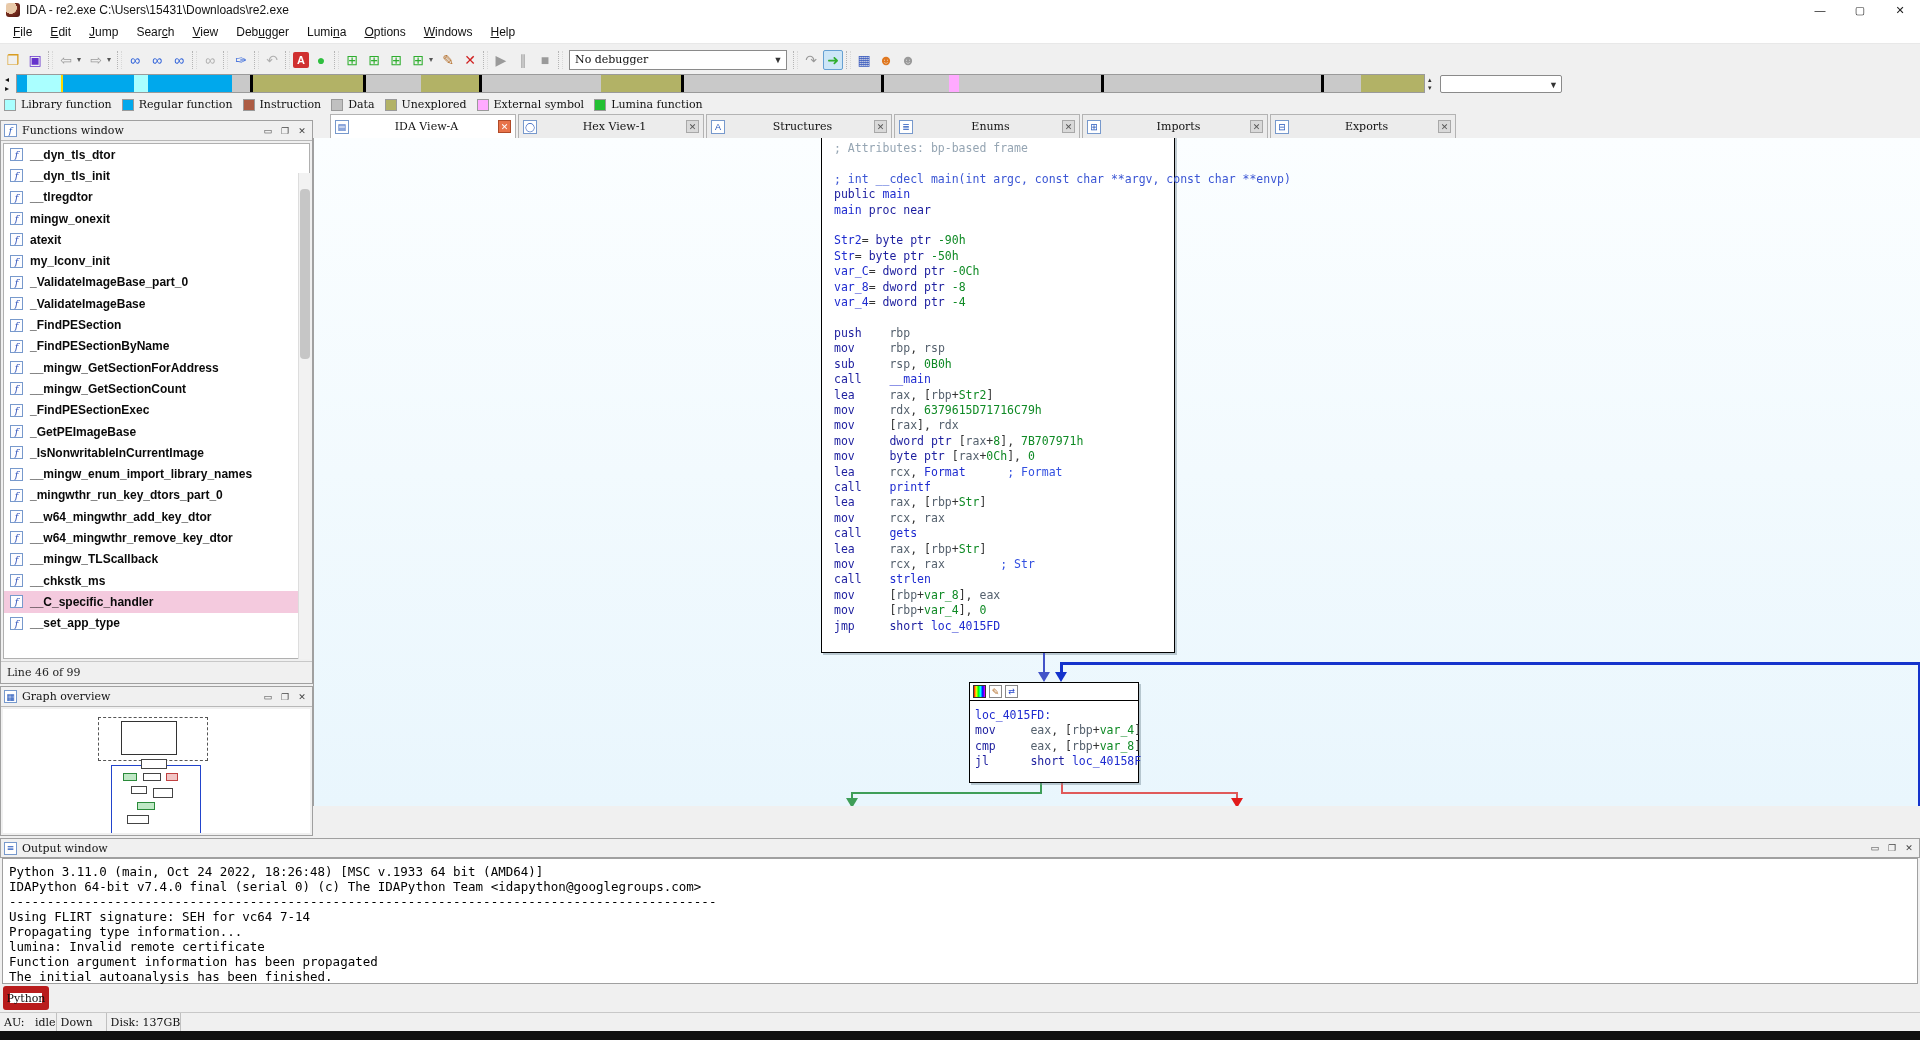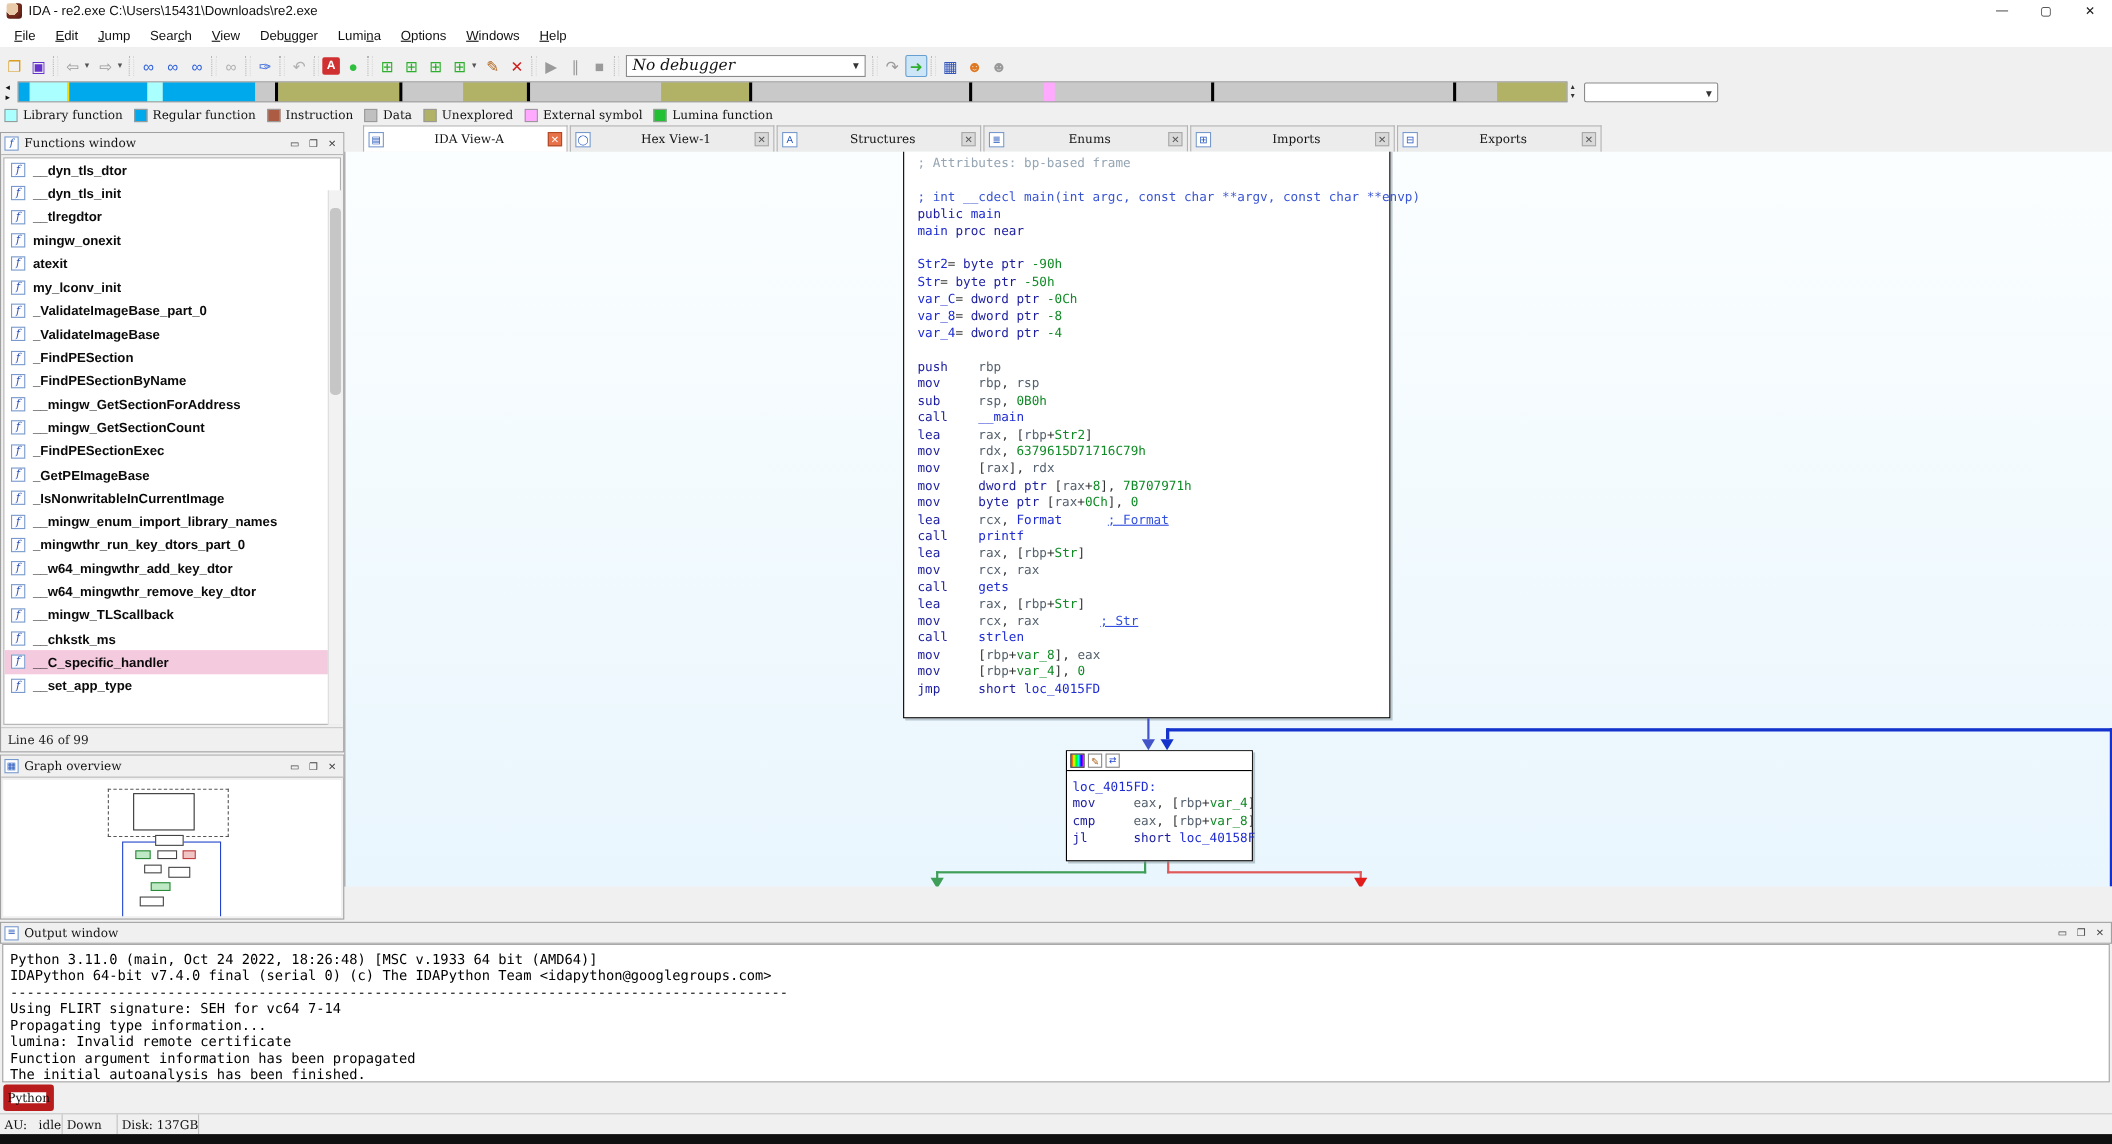--- a/index.html
+++ b/index.html
@@ -21,21 +21,21 @@
   .menu-item { font-size:12px; color:#111; padding:3px 9px; }
   .menu-item u { text-decoration:underline; }
 
   
   #toolbar { left:0; top:45px; width:1920px; height:29px; background:#f0f0f0; display:flex; align-items:center; padding-left:2px; }
   .tgrip { width:5px; height:18px; margin:0 2px; border-left:1px dotted #b5b5b5; border-right:1px dotted #d8d8d8; }
   .tbtn { min-width:20px; height:20px; display:flex; align-items:center; justify-content:center; font-size:14px; margin:0 1px; border-radius:2px; }
   .tbtn.hl { background:#cde6f7; border:1px solid #66a0d2; }
   .tcaret { font-size:8px; color:#555; width:8px; }
   #dbg-combo { width:218px; height:20px; background:#fff; border:1px solid #8a8a8a; display:flex; align-items:center; margin:0 4px; }
-  #dbg-combo .val { flex:1; font-family:"DejaVu Serif", serif; font-size:14px; color:#111; padding-left:5px;font-style:italic; }
+  #dbg-combo .val { flex:1; font-family:"DejaVu Serif", serif; font-size:11px; color:#111; padding-left:5px; }
   #dbg-combo .car { width:16px; text-align:center; font-size:9px; color:#333; }
 
   
   #navrow { left:0; top:74px; width:1920px; height:22px; }
   .band-arrows { position:absolute; left:5px; top:1px; display:flex; flex-direction:column; font-size:8px; color:#111; line-height:9px; }
   #navband { position:absolute; left:16px; top:0; width:1409px; height:19px; background:#c9c9c9; border:1px solid #9a9a9a; }
   .bseg { position:absolute; top:0; height:17px; }
   #nav-spin { position:absolute; left:1428px; top:2px; font-size:7px; color:#333; line-height:8px; text-align:center; }
   #nav-zoom { position:absolute; left:1440px; top:1px; width:122px; height:18px; background:#fff; border:1px solid #8a8a8a; border-radius:2px; }
   #nav-zoom .car { position:absolute; right:3px; top:4px; font-size:9px; color:#333; }
@@ -75,30 +75,30 @@
   #fn-footer { position:absolute; left:0; bottom:0; height:22px; width:100%; display:flex; align-items:center; padding-left:6px; font-family:"DejaVu Serif", serif; font-size:11px; color:#222; border-top:1px solid #c8c8c8; }
 
   
   #overview-panel { left:0; top:686px; width:313px; height:150px; }
   #ov-canvas { position:absolute; left:2px; top:22px; right:2px; bottom:2px; background:#fff; overflow:hidden; }
   .ovbox { position:absolute; }
 
   
   #graphview { left:313px; top:138px; width:1607px; height:668px; background:linear-gradient(#fbfeff,#e9f6fd); border-left:1px solid #a0a0a0; overflow:hidden; }
   .gnode { position:absolute; background:#fff; border:1px solid #000; box-shadow:2px 2px 0 rgba(120,140,150,.45); }
-  #main-node { left:507px; top:-4px; width:443px; height:519px; }
+  #main-node { left:507px; top:-4px; width:354px; height:519px; }
   #loc-node { left:655px; top:544px; width:170px; height:101px; }
   #loc-title { height:18px; border-bottom:1px solid #000; display:flex; align-items:center; padding-left:3px; background:#fff; }
   .nt-icon { width:13px; height:13px; border:1px solid #888; margin-right:3px; display:flex; align-items:center; justify-content:center; font-size:9px; background:#fff; }
   #nt-palette { background:linear-gradient(90deg,#f00,#ff0,#0f0,#0ff,#00f,#f0f); border-color:#333; }
   .code { font-family:"DejaVu Sans Mono", monospace; font-size:11.5px; line-height:15.4px; white-space:pre; padding:6px 0 0 12px; }
   #loc-node .code { padding:7px 0 0 5px; }
   .c-cmt { color:#95a5b3; } .c-bcmt { color:#3a55d4; } .c-kw { color:#1b1d9e; }
   .c-mn { color:#1b1d9e; } .c-reg { color:#55616e; } .c-num { color:#0f8a25; }
-  .c-name { color:#1e2bd0; } .c-var { color:#0f8a25; } .c-acmt { color:#3350e0;text-decoration:underline; } .c-pl { color:#333; }
+  .c-name { color:#1e2bd0; } .c-var { color:#0f8a25; } .c-acmt { color:#3350e0; } .c-pl { color:#333; }
 
   .edge { position:absolute; }
   .arrow-down { position:absolute; width:0; height:0; border-left:6px solid transparent; border-right:6px solid transparent; border-top:10px solid #000; }
 
   
   #graph-status { left:313px; top:806px; width:1607px; height:32px; background:#f0f0f0; border-top:1px solid #a0a0a0; }
   #graph-status .txt { position:absolute; left:80px; top:7px; font-family:"DejaVu Serif", serif; font-size:11px; color:#111; border-bottom:1px solid #9a9a9a; padding:0 2px 2px 2px; }
 
   
   #output-title { left:0; top:838px; width:1920px; height:20px; background:#f0f0f0; border:1px solid #a0a0a0; display:flex; align-items:center; padding:0 3px; }

